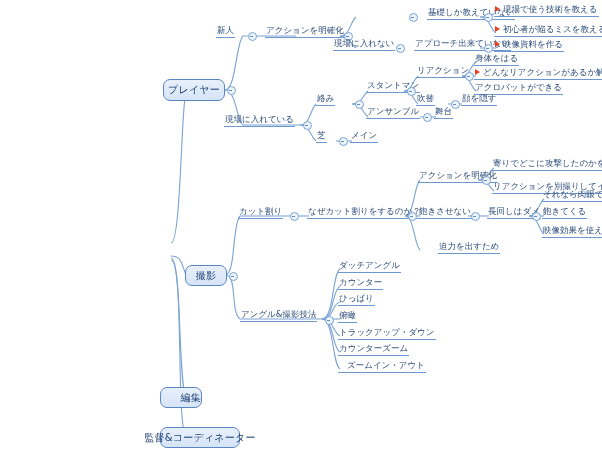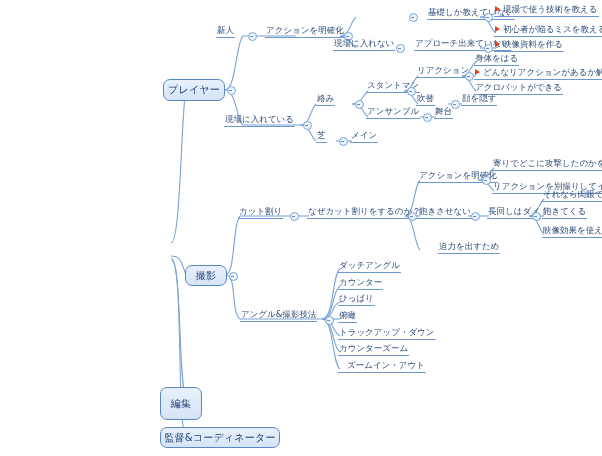--- a/index.html
+++ b/index.html
@@ -143,25 +143,25 @@
   <div class="boxnode mainnode" style="left:163px;top:79px;width:62px;height:22px;">
     <span>プレイヤー</span>
   </div>
   <div class="toggle" style="left:227px;top:86px;"></div>
 
   <div class="boxnode mainnode" style="left:185px;top:265px;width:42px;height:21px;">
     <span>撮影</span>
   </div>
   <div class="toggle" style="left:229px;top:272px;"></div>
 
-  <div class="boxnode mainnode" style="left:160px;top:387px;width:42px;height:33px;">
+  <div class="boxnode mainnode" style="left:160px;top:387px;width:42px;height:21px;justify-content:flex-end;">
     <span>編集</span>
   </div>
 
-  <div class="boxnode mainnode" style="left:160px;top:427px;width:120px;height:21px;">
+  <div class="boxnode mainnode" style="left:160px;top:427px;width:80px;height:21px;">
     <span>監督&amp;コーディネーター</span>
   </div>
 
   <div class="tnode ul" style="left:216px;top:25px;">
     <span class="txt">新人</span>
   </div>
   <div class="toggle" style="left:248px;top:32px;"></div>
 
   <div class="tnode ul" style="left:265px;top:25px;">
     <span class="txt">アクションを明確化</span>

